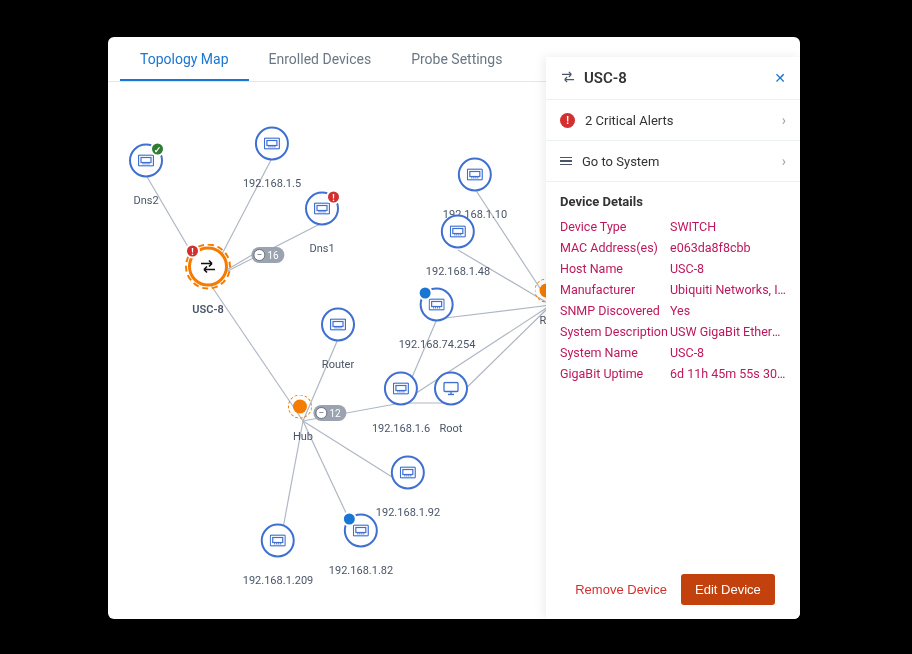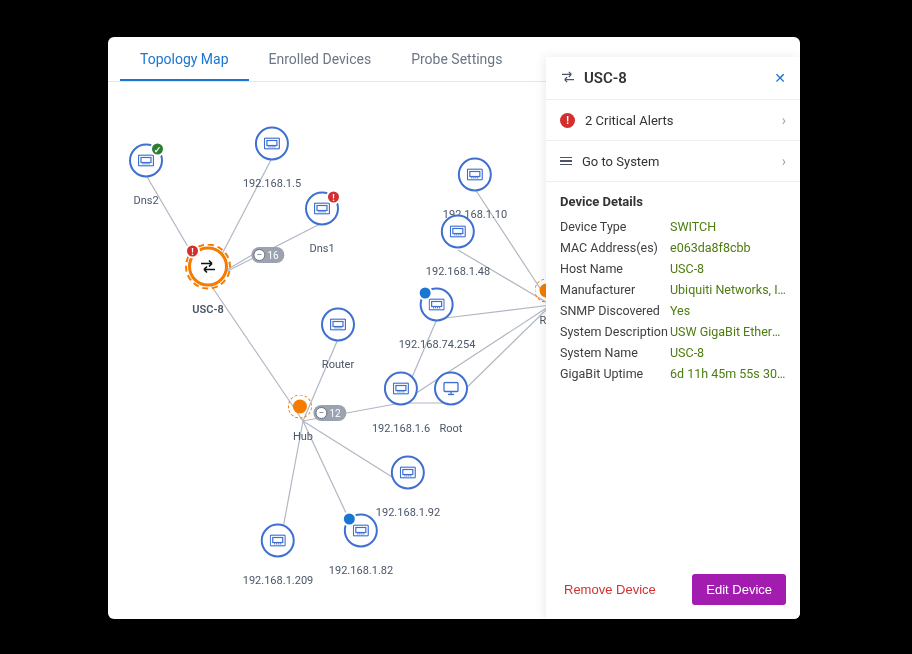--- a/index.html
+++ b/index.html
@@ -32,25 +32,25 @@
   
   .panel { position:absolute; top:20px; right:0; bottom:0; width:254px; background:#fff; box-shadow:-2px 0 10px rgba(0,0,0,0.08); display:flex; flex-direction:column; }
   .panel-head { display:flex; align-items:center; gap:8px; padding:12px 14px; border-bottom:1px solid #edf0f3; }
   .panel-head .t { font-size:15px; font-weight:600; flex:1; }
   .panel-head .close { color:#1976d2; font-size:14px; cursor:pointer; }
   .panel-row { display:flex; align-items:center; gap:10px; padding:12px 14px; border-bottom:1px solid #edf0f3; font-size:13px; color:#333; cursor:pointer; }
   .panel-row .chev { margin-left:auto; color:#9aa3af; font-size:14px; }
   .details { padding:12px 14px; font-size:12.5px; }
   .details h4 { font-size:13px; font-weight:700; margin-bottom:10px; }
   .kv { display:flex; margin-bottom:6px; }
-  .kv .k { width:110px; color:#404040; }
-  .kv .v { flex:1; color:#4d7c0f; white-space:nowrap; overflow:hidden; text-overflow:ellipsis; }
-  .panel-actions { margin-top:auto; display:flex; justify-content:space-between; gap:10px; padding:14px; }
+  .kv .k { width:110px; color:#be185d; }
+  .kv .v { flex:1; color:#be185d; white-space:nowrap; overflow:hidden; text-overflow:ellipsis; }
+  .panel-actions { margin-top:auto; display:flex; justify-content:center; gap:10px; padding:14px; }
   .btn-link { background:none; border:none; color:#d32f2f; font-size:13px; cursor:pointer; padding:8px 4px; }
-  .btn-primary { background:#a21caf; color:#fff; border:none; border-radius:3px; padding:8px 14px; font-size:13px; cursor:pointer; }
+  .btn-primary { background:#c2410c; color:#fff; border:none; border-radius:3px; padding:8px 14px; font-size:13px; cursor:pointer; }
   .alert-ico { width:15px; height:15px; border-radius:50%; background:#d32f2f; color:#fff; display:flex; align-items:center; justify-content:center; font-size:10px; font-weight:bold; }
   .list-ico { display:flex; flex-direction:column; gap:2px; }
   .list-ico span { width:12px; height:1.5px; background:#4a5568; display:block; }
   .switch-ico svg { color:#4a5568; }
 </style>
 </head>
 <body>
 
 <div class="app-window">
 

